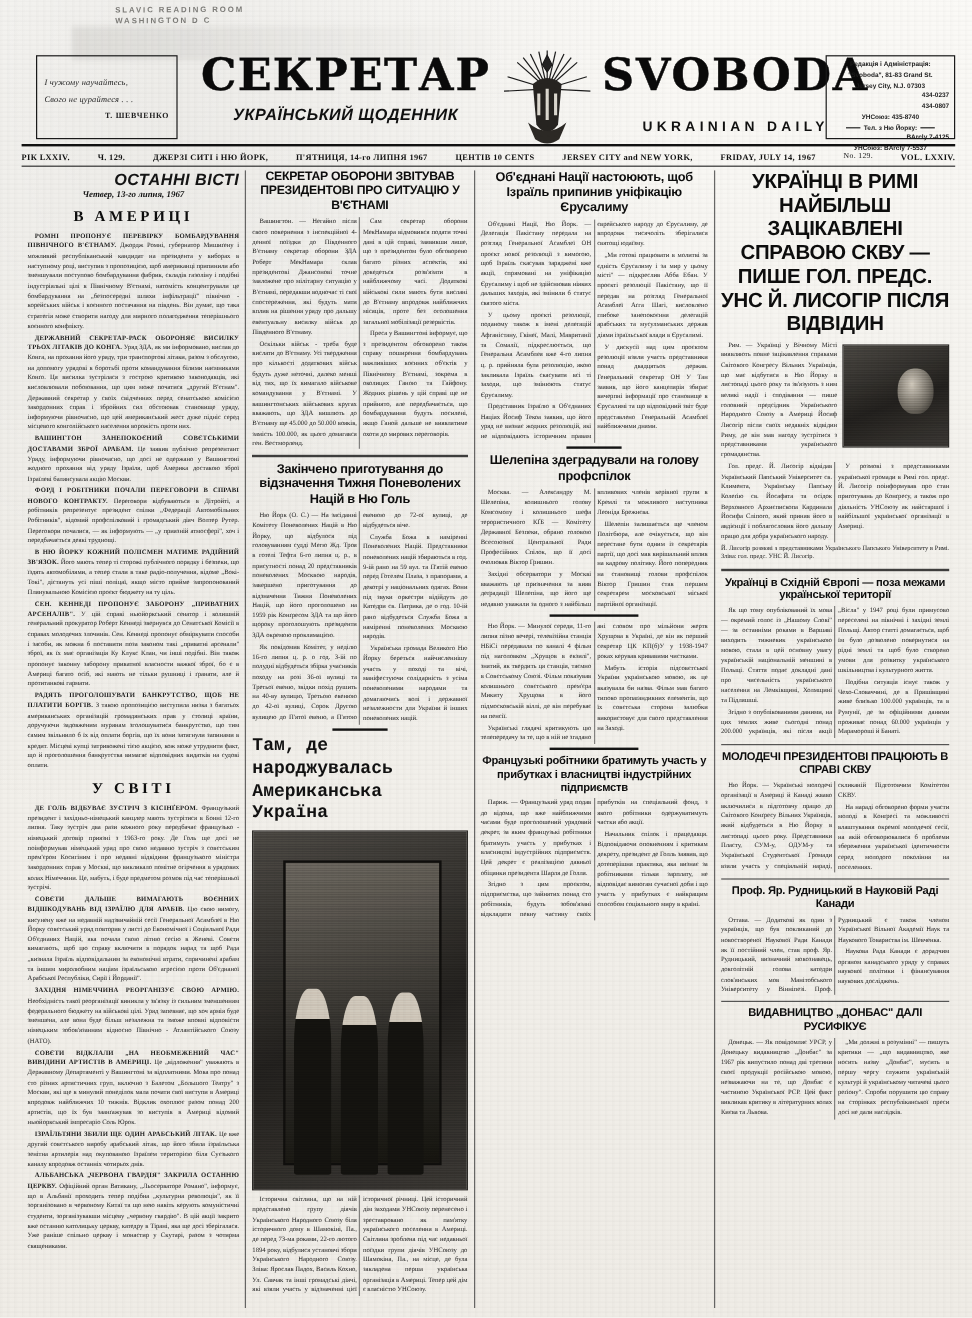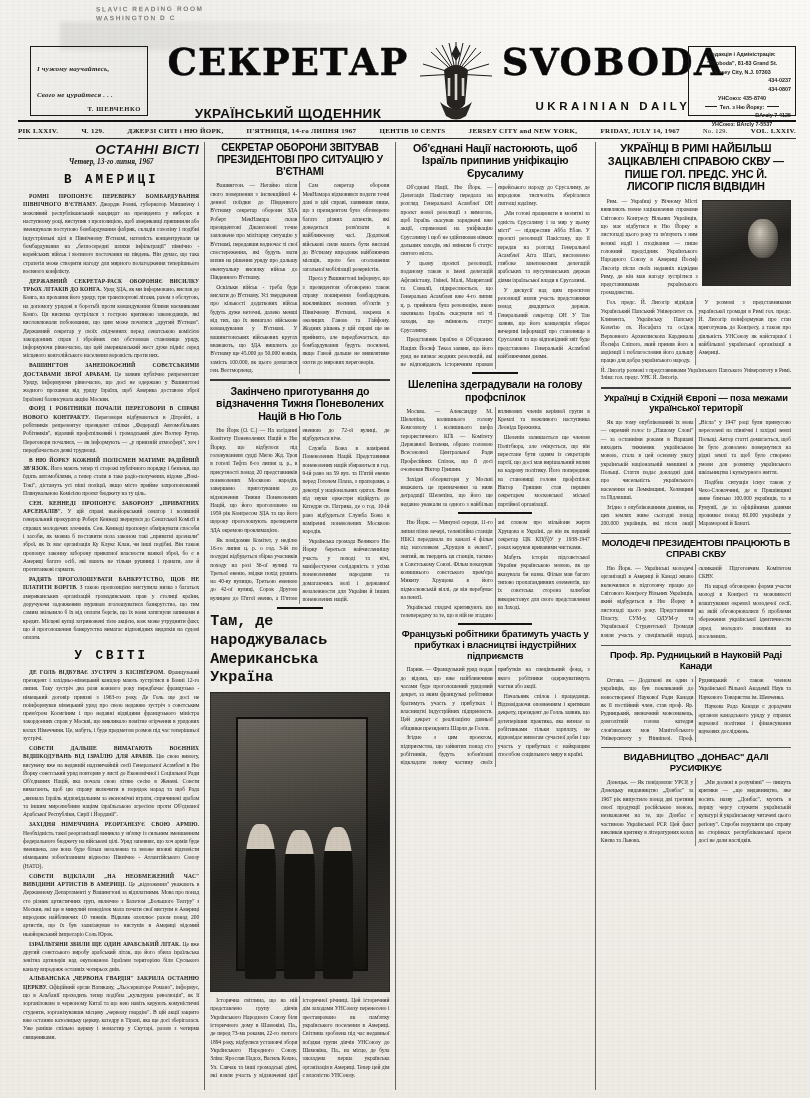--- a/index.html
+++ b/index.html
@@ -45,40 +45,40 @@
   .masthead{
     position:absolute;left:18px;right:14px;top:44px;height:76px;
   }
   .quotebox{
     position:absolute;left:12px;top:2px;width:118px;height:70px;
     border:1.6px solid #1a1a1a;
     padding:4px 6px;box-sizing:border-box;
     display:flex;flex-direction:column;justify-content:center;
   }
   .quotebox .q{
-    font-style:italic;font-weight:bold;font-size:7px;
-    line-height:2.0;letter-spacing:.2px;color:#232323;margin-top:12px;
+    font-style:italic;font-weight:normal;font-size:7px;
+    line-height:2.0;letter-spacing:.2px;color:#232323;
   }
   .quotebox .sig{
     text-align:right;font-size:6.6px;font-weight:bold;
     letter-spacing:.6px;margin-top:3px;color:#232323;
   }
   .logo-left{
     position:absolute;left:140px;top:0px;width:260px;text-align:center;
   }
   .logo-left .cyr{
     font-family:"DejaVu Serif",serif;
     font-weight:bold;font-size:37px;letter-spacing:1px;
     line-height:1;color:#0a0a0a;
     -webkit-text-stroke:.4px #0a0a0a;
   }
   .logo-left .sub{
     font-family:"Liberation Sans",sans-serif;
-    font-weight:bold;font-size:13.5px;
-    letter-spacing:.4px;margin-top:25px;color:#111;
+    font-weight:bold;font-style:italic;font-size:13.5px;
+    letter-spacing:.4px;margin-top:7px;color:#111;
   }
   .emblem{
     position:absolute;left:398px;top:-4px;width:80px;height:80px;
   }
   .logo-right{
     position:absolute;left:470px;top:0px;width:250px;text-align:center;
   }
   .logo-right .lat{
     font-family:"DejaVu Serif",serif;
     font-weight:bold;font-size:37px;letter-spacing:1.5px;
@@ -135,28 +135,28 @@
   h1.hd{
     font-family:"Liberation Sans",sans-serif;
     font-weight:bold;text-align:center;
     margin:0 0 4px 0;color:#0d0d0d;
     line-height:1.16;letter-spacing:-.2px;
   }
   .hd-lead{font-style:italic;font-weight:bold;font-size:13.5px;letter-spacing:.4px;
     font-family:Liberation Sans, sans-serif;text-align:right;margin:0;}
   .hd-date{font-size:7.4px;font-style:italic;font-weight:bold;text-align:center;margin:0 0 6px;}
   .sect{
-    font-family:Liberation Mono, monospace;
+    font-family:Liberation Serif, serif;
     font-weight:bold;font-size:12.5px;text-align:center;
     letter-spacing:3px;margin:7px 0 5px;color:#0d0d0d;
   }
   .hd-caps{font-size:10.2px;letter-spacing:.1px;}
   .hd-mix{font-size:10.6px;}
   .hd-sm{font-size:9.3px;}
-  .hd-big{font-size:11px;}
+  .hd-big{font-size:17px;}
   .topbar{
     width:46px;height:2.5px;background:#141414;margin:3px auto 4px;
   }
   .topbar.wide{width:74px;}
   
   .bodytext{
     font-family:"Liberation Serif",serif;
     font-size:5.55px;
     line-height:1.50;
     text-align:justify;

